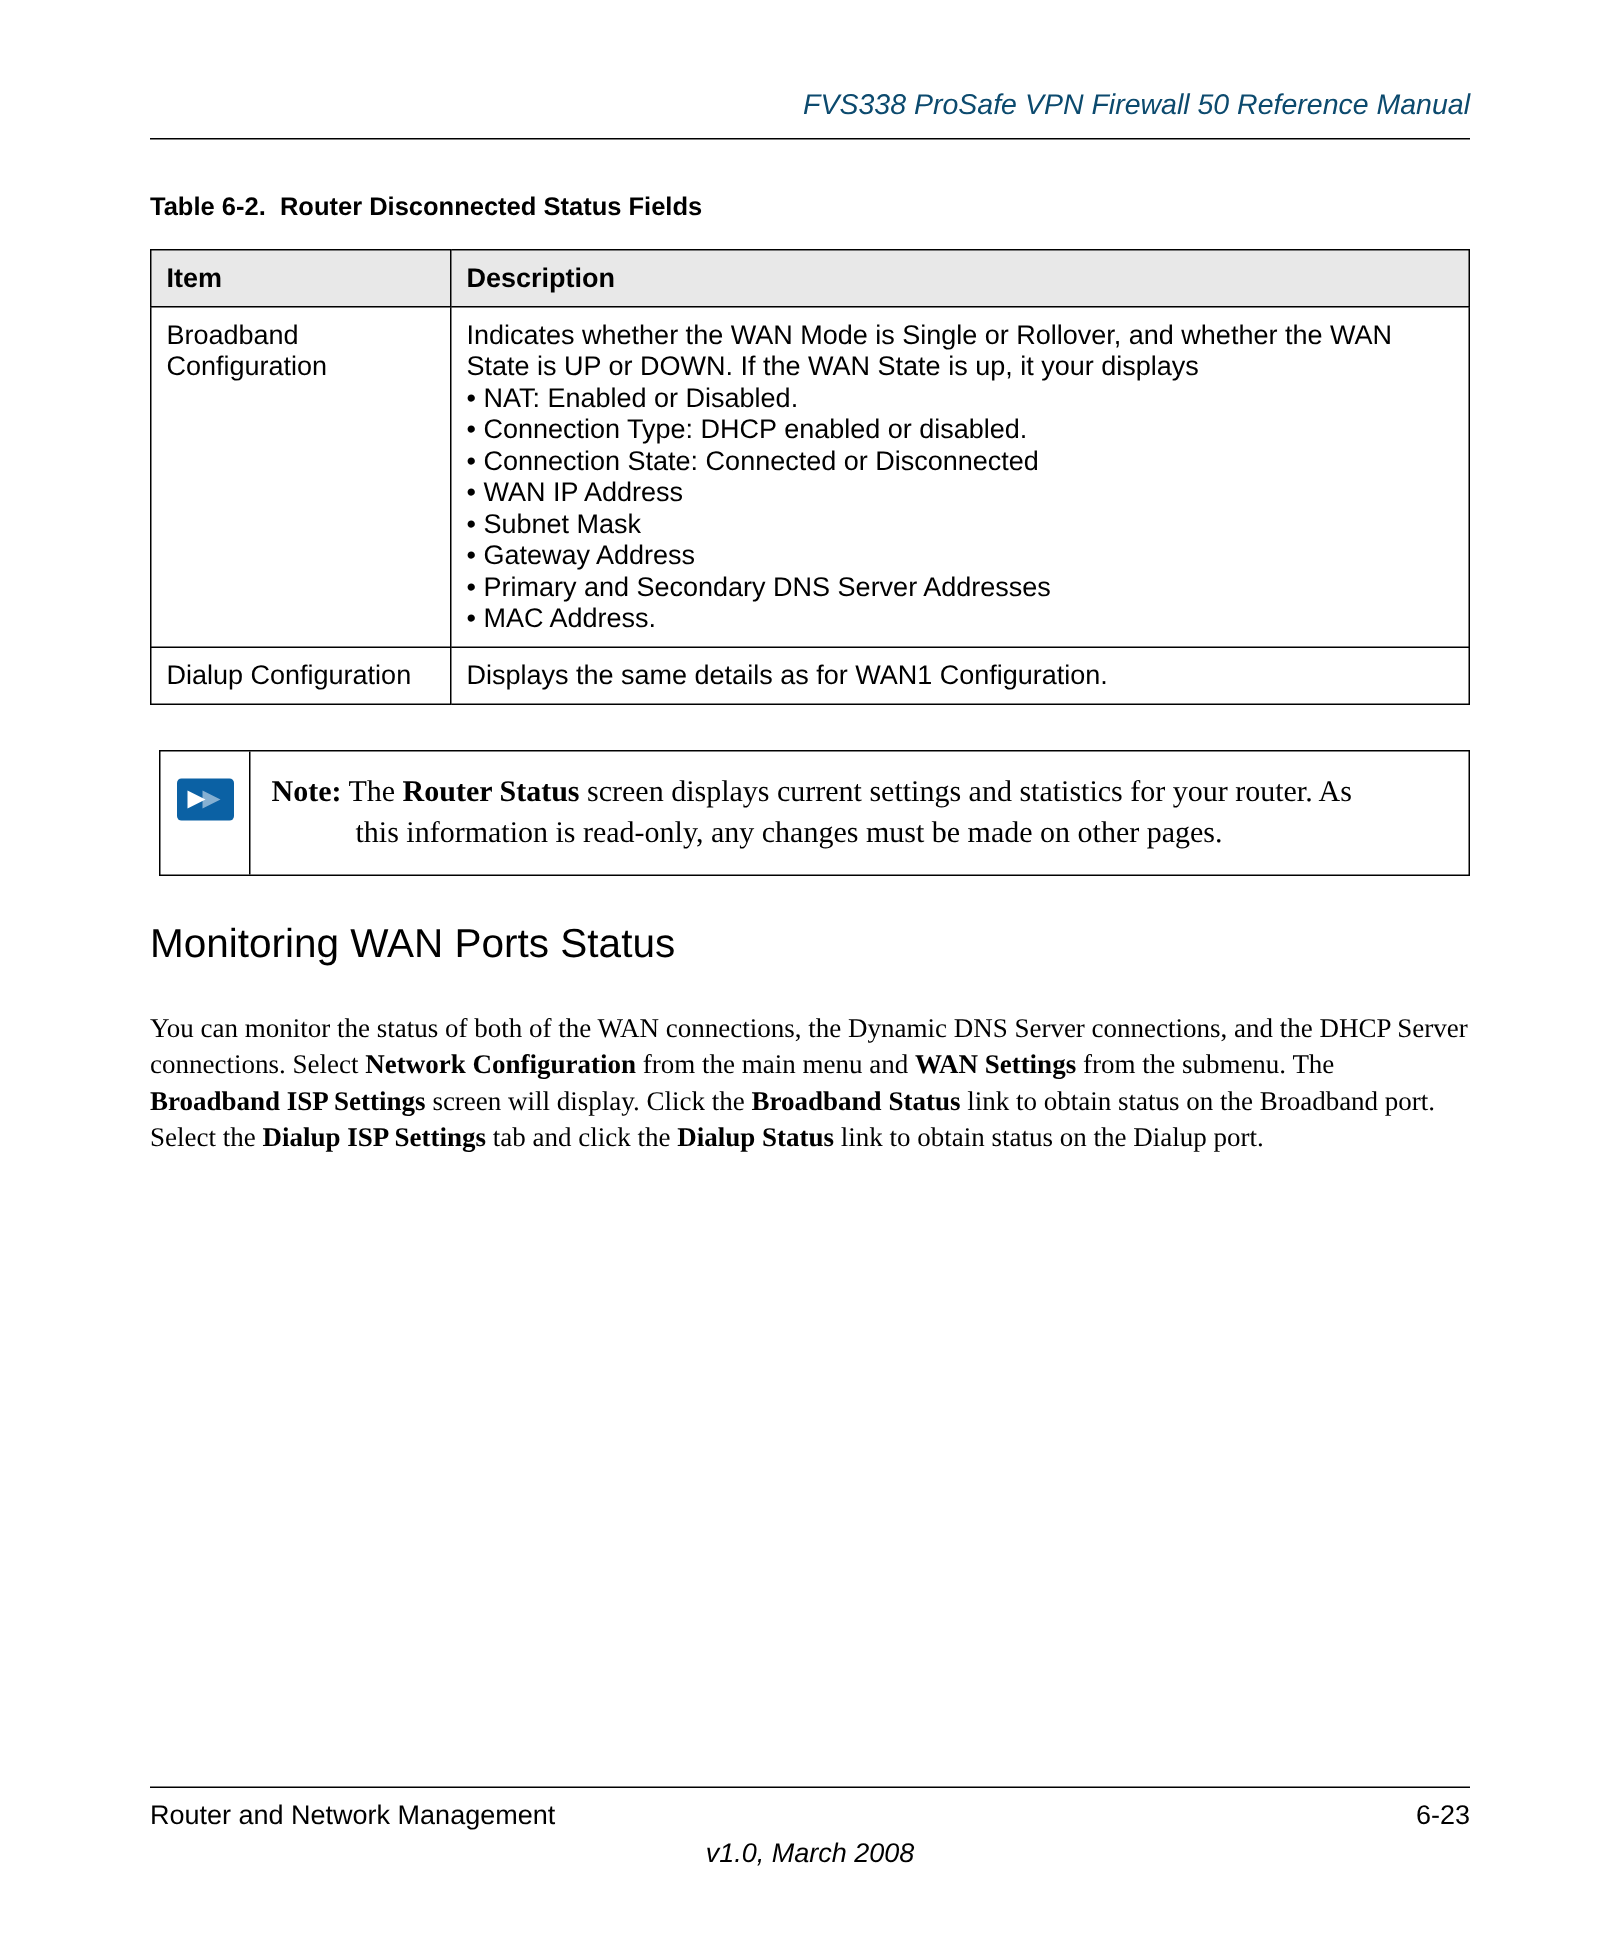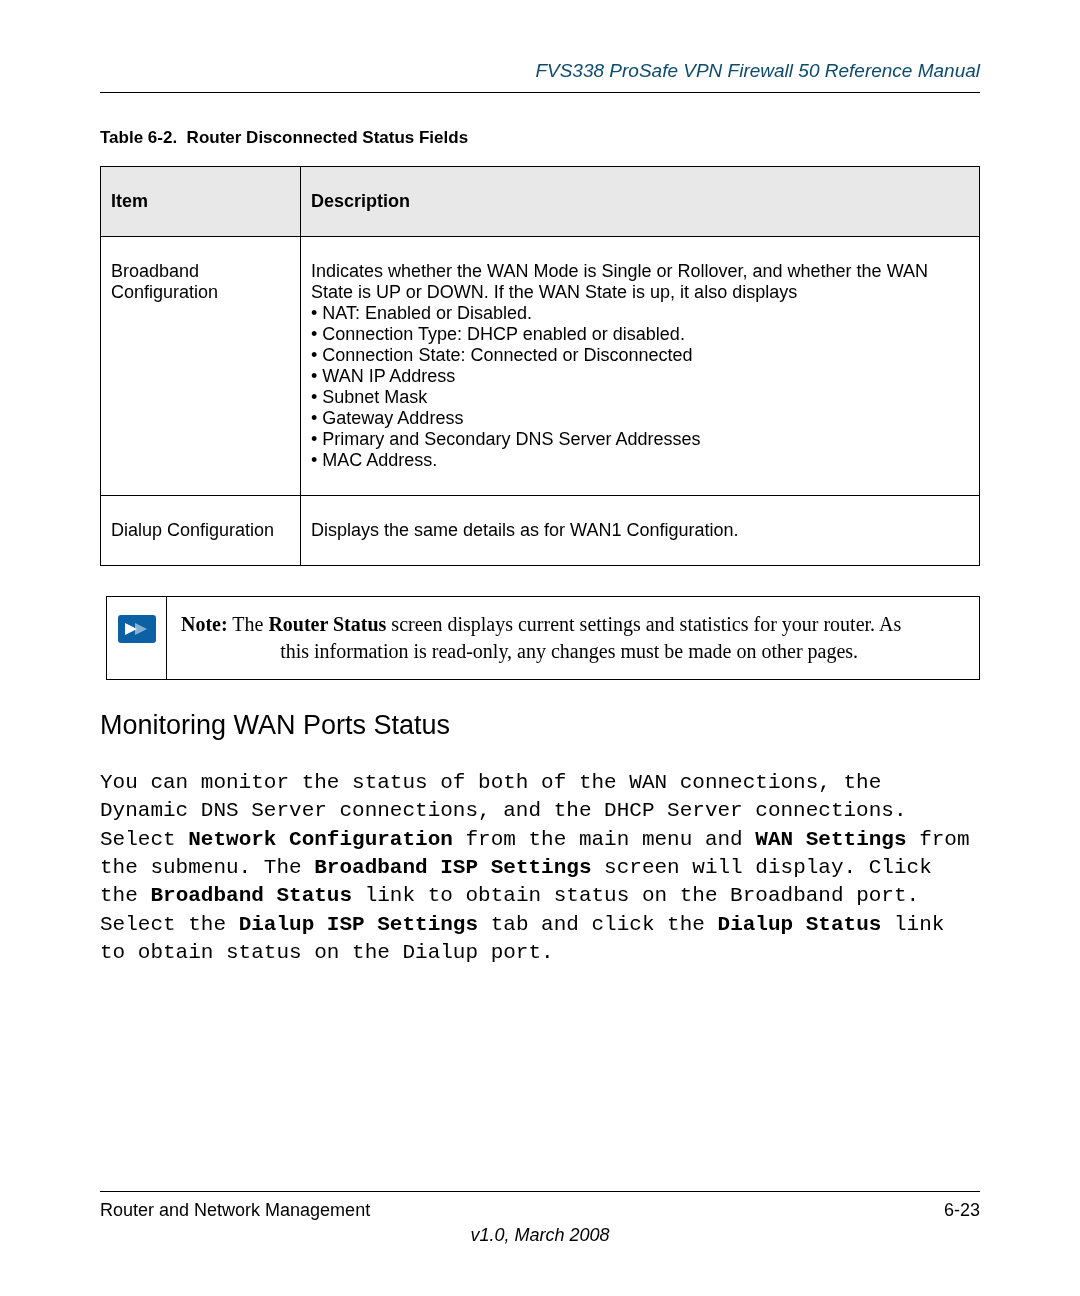--- a/index.html
+++ b/index.html
@@ -31,21 +31,21 @@
       margin-bottom: 18px;
     }
     table.status-table {
       width: 100%;
       border-collapse: collapse;
       margin-bottom: 30px;
     }
     table.status-table th,
     table.status-table td {
       border: 1px solid #000;
-      padding: 24px 10px;
+      padding: 8px 10px;
       text-align: left;
       vertical-align: top;
       font-family: Helvetica, Arial, sans-serif;
       font-size: 18px;
     }
     table.status-table th {
       background: #e8e8e8;
       font-weight: bold;
     }
     table.status-table th:first-child,
@@ -57,21 +57,20 @@
       padding: 0;
     }
     .bullet-list li::before {
       content: "• ";
     }
     .note-box-outer {
       border: 1px solid #000;
       display: flex;
       margin-bottom: 30px;
       margin-left: 6px;
-      text-align: center;
     }
     .note-icon-cell {
       width: 60px;
       border-right: 1px solid #000;
       padding: 18px 10px;
       display: flex;
       align-items: flex-start;
       justify-content: center;
     }
     .note-icon {
@@ -114,22 +113,22 @@
       display: block;
       padding-left: 56px;
     }
     .section-heading {
       font-family: Helvetica, Arial, sans-serif;
       font-weight: normal;
       font-size: 27px;
       margin-bottom: 28px;
     }
     .body-para {
-      font-family: Liberation Mono, monospace;
-      font-size: 21px;
+      font-family: Liberation Serif, serif;
+      font-size: 18px;
       line-height: 1.35;
       margin-bottom: 37px;
     }
     .footer {
       position: absolute;
       bottom: 50px;
       left: 100px;
       right: 100px;
     }
     .footer-line {
@@ -166,21 +165,21 @@
   <thead>
     <tr>
       <th>Item</th>
       <th>Description</th>
     </tr>
   </thead>
   <tbody>
     <tr>
       <td>Broadband Configuration</td>
       <td>
-        <div>Indicates whether the WAN Mode is Single or Rollover, and whether the WAN State is UP or DOWN. If the WAN State is up, it also displays</div>
+        <div>Indicates whether the WAN Mode is Single or Rollover, and whether the WAN State is UP or DOWN. If the WAN State is up, it your displays</div>
         <ul class="bullet-list">
           <li>NAT: Enabled or Disabled.</li>
           <li>Connection Type: DHCP enabled or disabled.</li>
           <li>Connection State: Connected or Disconnected</li>
           <li>WAN IP Address</li>
           <li>Subnet Mask</li>
           <li>Gateway Address</li>
           <li>Primary and Secondary DNS Server Addresses</li>
           <li>MAC Address.</li>
         </ul>

